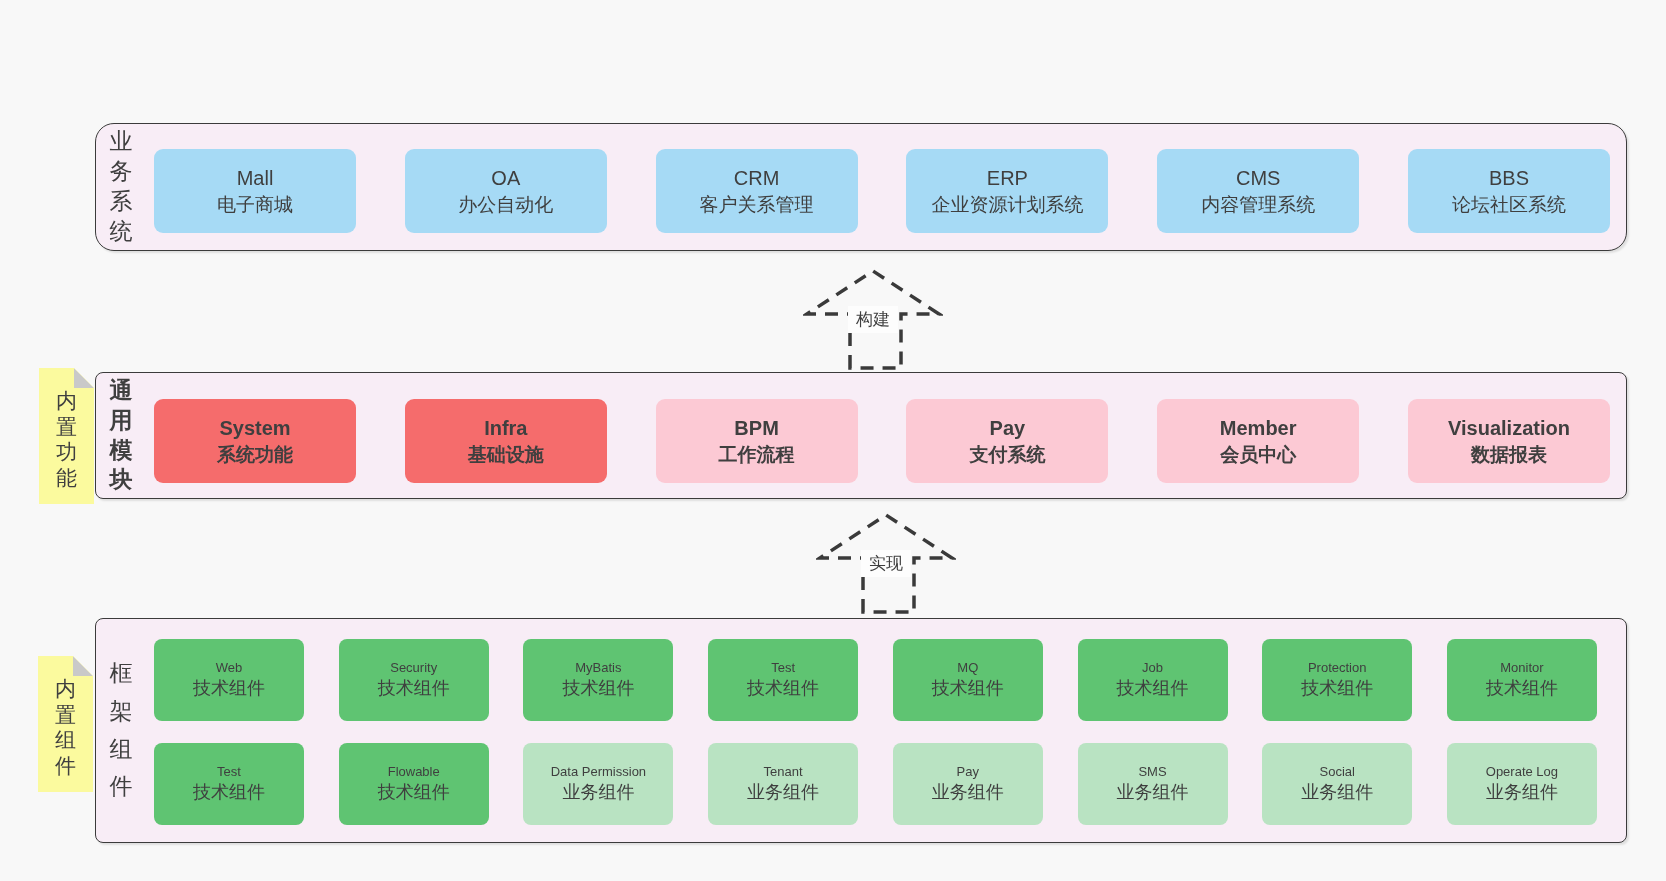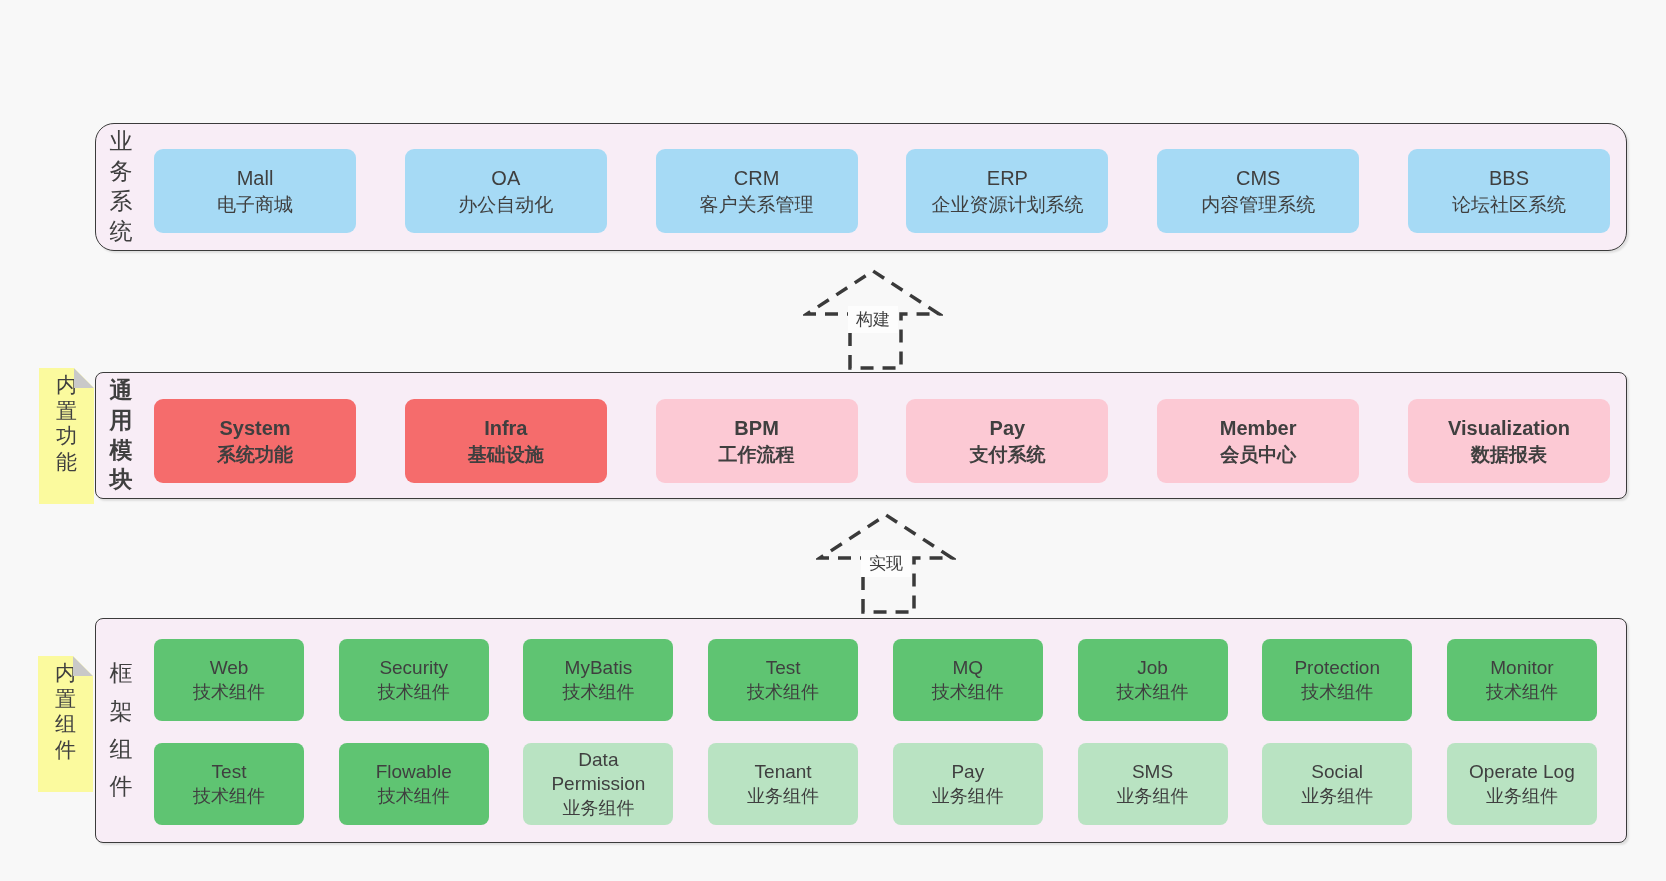--- a/index.html
+++ b/index.html
@@ -23,40 +23,40 @@
   #panel-components .vlabel{line-height:1.64;}
 
   .boxrow{position:absolute;left:58px;right:16px;display:flex;justify-content:space-between;}
   #panel-business .boxrow{top:25px;}
   #panel-modules .boxrow{top:26px;}
   #panel-components .boxrow{left:58px;right:29px;}
   #comp-row1{top:20px;}
   #comp-row2{top:124px;}
 
   .box{width:202px;height:84px;border-radius:9px;display:flex;flex-direction:column;
-       align-items:center;justify-content:center;text-align:center;padding:2px 12px;}
+       align-items:center;justify-content:center;text-align:center;padding:2px 0;}
   .box .t{font-size:20px;line-height:1.32;}
   .box .s{font-size:19px;line-height:1.32;}
   .box.blue{background:var(--blue);}
   .box.red{background:var(--red);}
   .box.pink{background:var(--pink);}
   .box.green{background:var(--green);}
   .box.lightgreen{background:var(--light-green);}
   .box.sm{width:150px;height:82px;border-radius:8px;}
-  .box.sm .t{font-size:19px;line-height:1.28;}
+  .box.sm .t{font-size:13px;line-height:1.28;}
   .box.sm .s{font-size:18px;line-height:1.28;}
 
   .sticky{position:absolute;width:55px;height:136px;background:var(--sticky-yellow);
           clip-path:polygon(0 0,35px 0,100% 20px,100% 100%,0 100%);
           display:flex;justify-content:center;align-items:flex-start;z-index:0;}
   #sticky-features{left:39px;top:368px;}
   #sticky-components{left:38px;top:656px;}
   .sticky .fold{position:absolute;top:0;right:0;width:20px;height:20px;background:var(--sticky-fold);
                 clip-path:polygon(0 0,100% 100%,0 100%);}
-  .sticky .vtext{width:1.06em;font-size:21px;line-height:1.22;text-align:center;word-break:break-all;margin-top:4px;}
+  .sticky .vtext{width:1.06em;font-size:21px;line-height:1.22;text-align:center;word-break:break-all;margin-top:20px;}
   .panel{z-index:1;}
 
   .arrow{position:absolute;width:140px;height:102px;}
   #arrow-build{left:803px;top:268px;}
   #arrow-implement{left:816px;top:512px;}
   .arrow svg{position:absolute;left:0;top:0;}
   .arrow path{fill:none;stroke:#3a3a3a;stroke-width:3.5;stroke-dasharray:13 9;}
   .arrow-label{position:absolute;top:38px;left:50%;transform:translateX(-50%);
                background:#fdfdfd;padding:2px 8px;font-size:17px;color:var(--text);white-space:nowrap;}
 </style>

